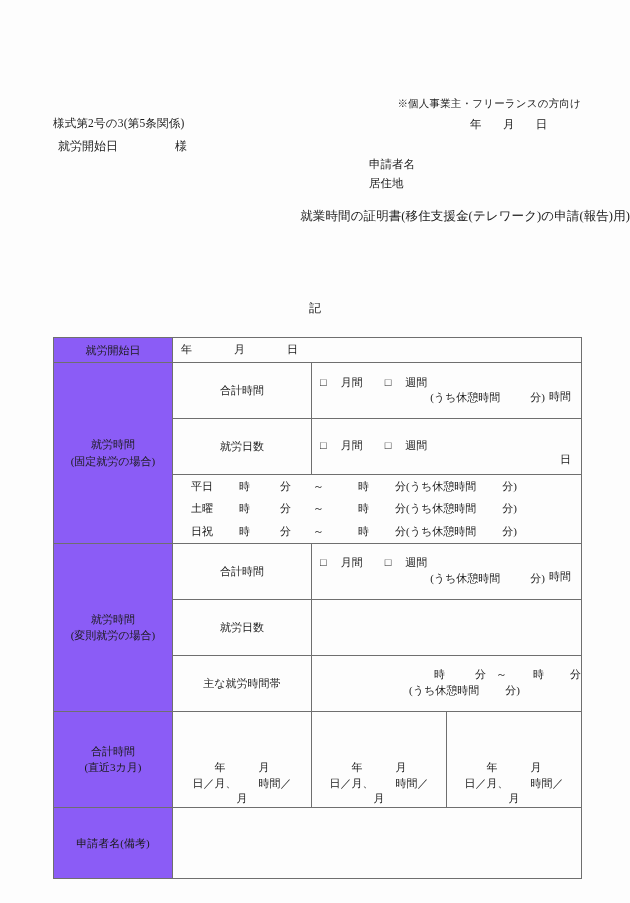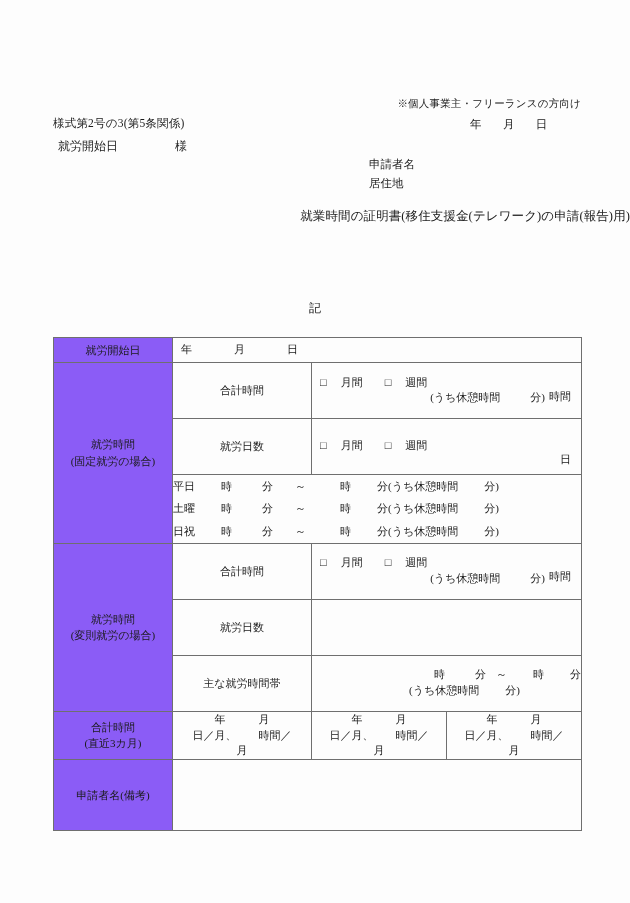--- a/index.html
+++ b/index.html
@@ -156,20 +156,21 @@
     line-height: 1.45;
   }
 
   .startdate-val { text-align: left; padding-left: 128px; }
 
   .weekday-cell { padding: 6px 4px 6px 10px; }
   .weekday-cell .wrow {
     display: block;
     white-space: nowrap;
     line-height: 2.05;
+    padding-left: 18px;
   }
 
   .mainband { padding: 4px 8px; }
   .mainband .top {
     display: block;
     white-space: nowrap;
     text-align: right;
     line-height: 1.45;
     padding-left: 6px;
   }
@@ -180,21 +181,21 @@
     line-height: 1.45;
     padding-left: 36px;
   }
 
   .record-cell {
     text-align: center;
     font-size: 11px;
     line-height: 1.45;
     padding: 3px 4px;
   }
-  .record-cell .l1 { display: block; white-space: nowrap; }
+  .record-cell .l1 { display: block; white-space: nowrap; margin-top: 48px; }
   .record-cell .l2 { display: block; white-space: nowrap; }
   .record-cell .l3 { display: block; white-space: nowrap; }
 
   .notes-cell { height: 62px; }
 </style>
 </head>
 <body>
 
 <div class="page">
 

